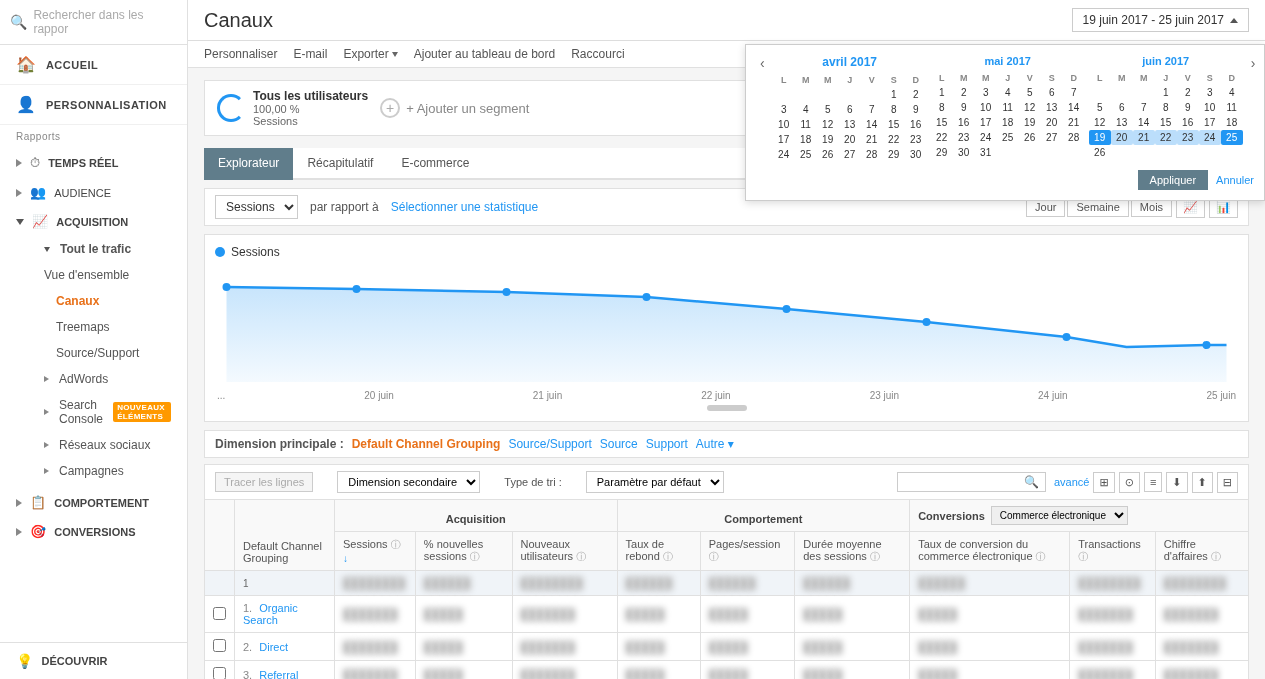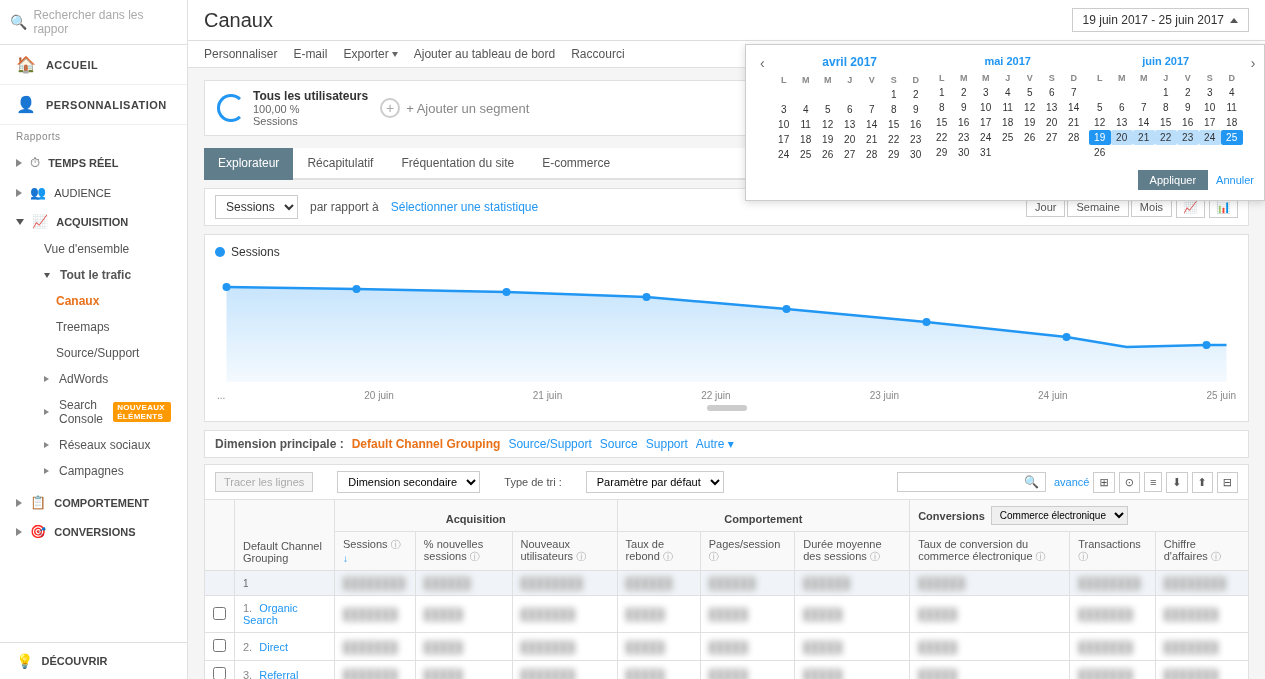--- a/index.html
+++ b/index.html
@@ -444,26 +444,26 @@
     <span style="font-size:13px;">👥</span>
     <span style="font-size:11px;font-weight:400;text-transform:uppercase;color:#444;">AUDIENCE</span>
   </div>
 
   <div class="sub-nav-parent expanded" style="display:flex;align-items:center;gap:8px;padding:7px 16px;">
     <span style="display:inline-block;border-left:4px solid transparent;border-right:4px solid transparent;border-top:6px solid #555;"></span>
     <span style="font-size:13px;">📈</span>
     <span style="font-size:11px;font-weight:600;text-transform:uppercase;color:#444;">ACQUISITION</span>
   </div>
 
-  <div class="sub-nav-item" style="padding-left:44px;">
-    <span>Vue d'ensemble</span>
-  </div>
   <div class="sub-nav-item" style="padding-left:44px;font-weight:bold;">
     <span style="display:inline-block;border-left:3px solid transparent;border-right:3px solid transparent;border-top:5px solid #555;margin-right:4px;"></span>
     <span>Tout le trafic</span>
+  </div>
+  <div class="sub-nav-item" style="padding-left:44px;">
+    <span>Vue d'ensemble</span>
   </div>
   <div class="sub-nav-item active" style="padding-left:56px;">
     <span>Canaux</span>
   </div>
   <div class="sub-nav-item" style="padding-left:56px;">
     <span>Treemaps</span>
   </div>
   <div class="sub-nav-item" style="padding-left:56px;">
     <span>Source/Support</span>
   </div>
@@ -548,23 +548,20 @@
         <span>+ Ajouter un segment</span>
       </div>
     </div>
 
     <div class="tabs-bar">
       <div class="tab-item active">
         <span>Explorateur</span>
       </div>
       <div class="tab-item">
         <span>Récapitulatif</span>
-      </div>
-      <div class="tab-item">
-        <span>Fréquentation du site</span>
       </div>
       <div class="tab-item">
         <span>E-commerce</span>
       </div>
     </div>
 
     <div class="chart-controls">
       <div style="display:flex;align-items:center;gap:6px;">
         <select class="sessions-select">
           <option>Sessions</option>

